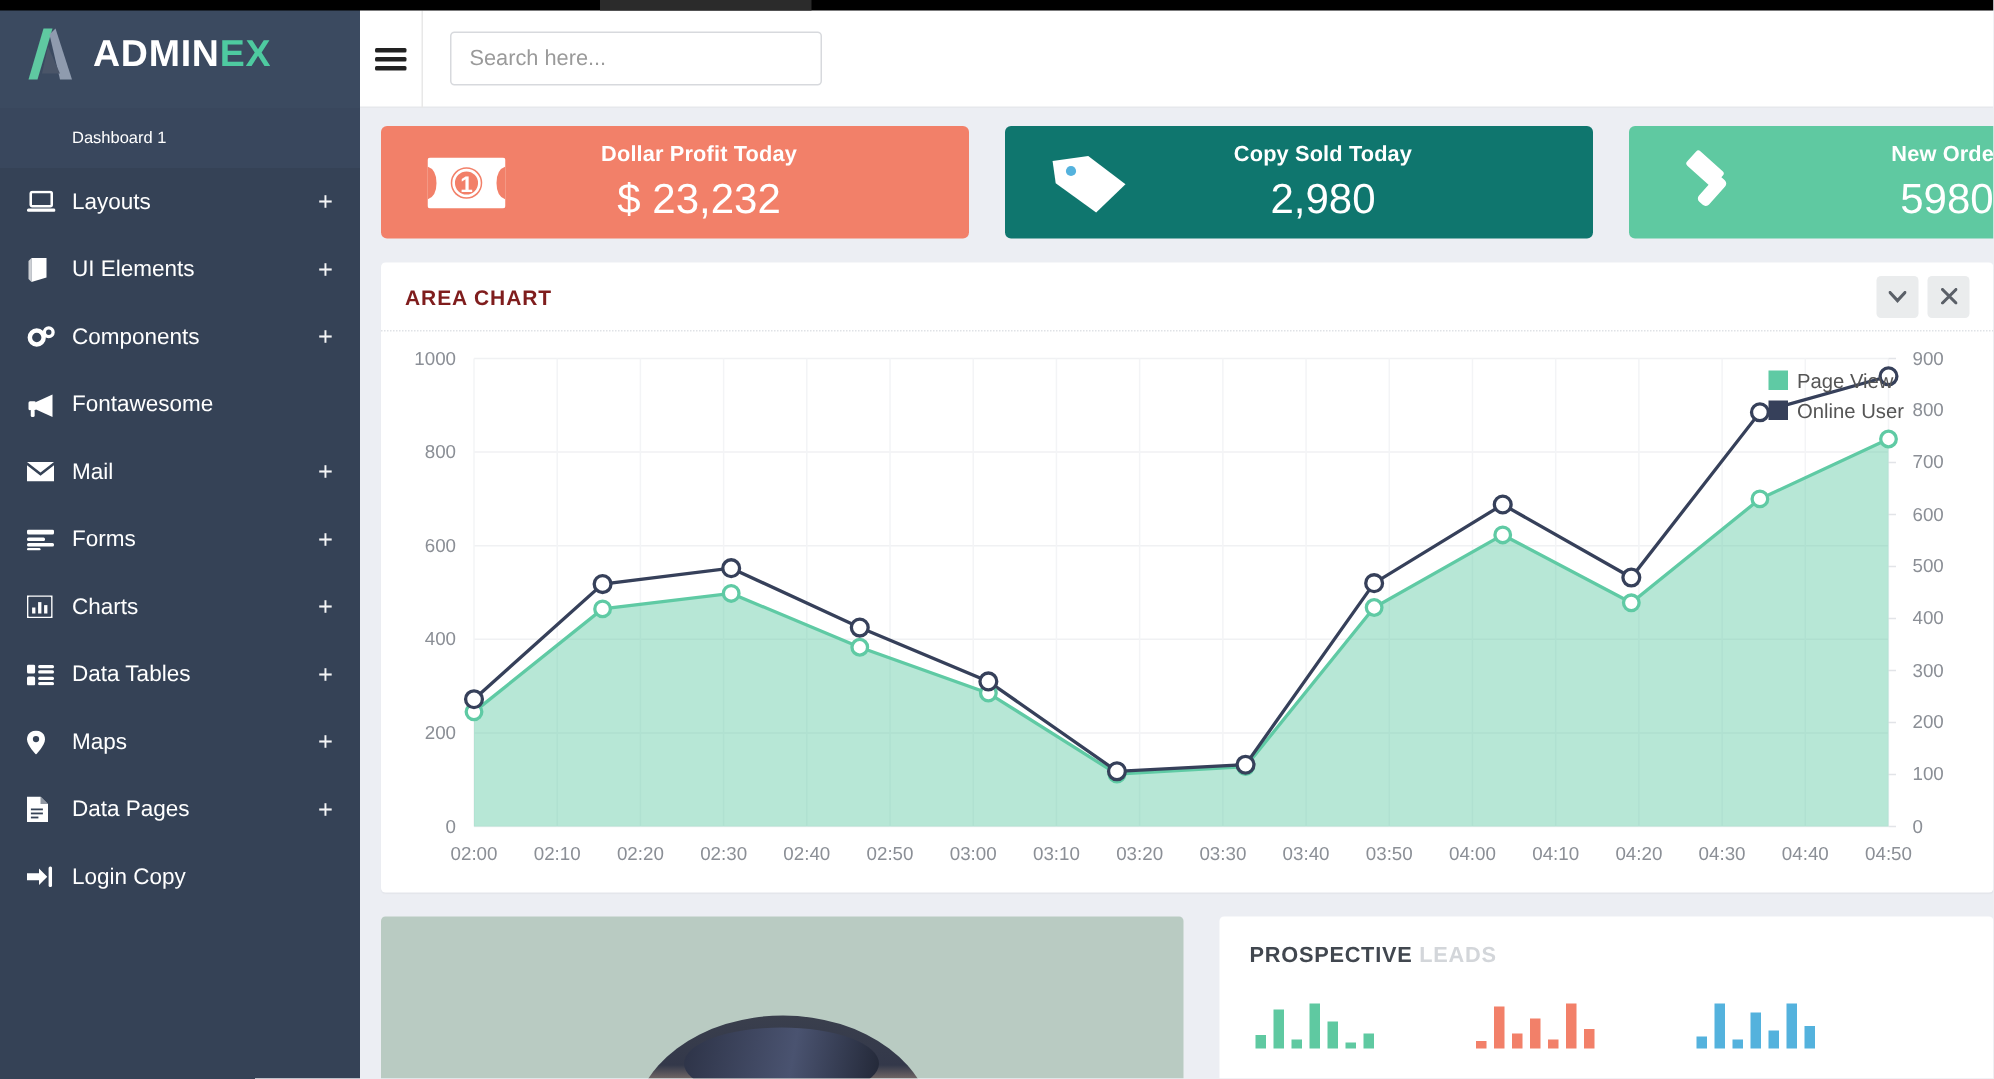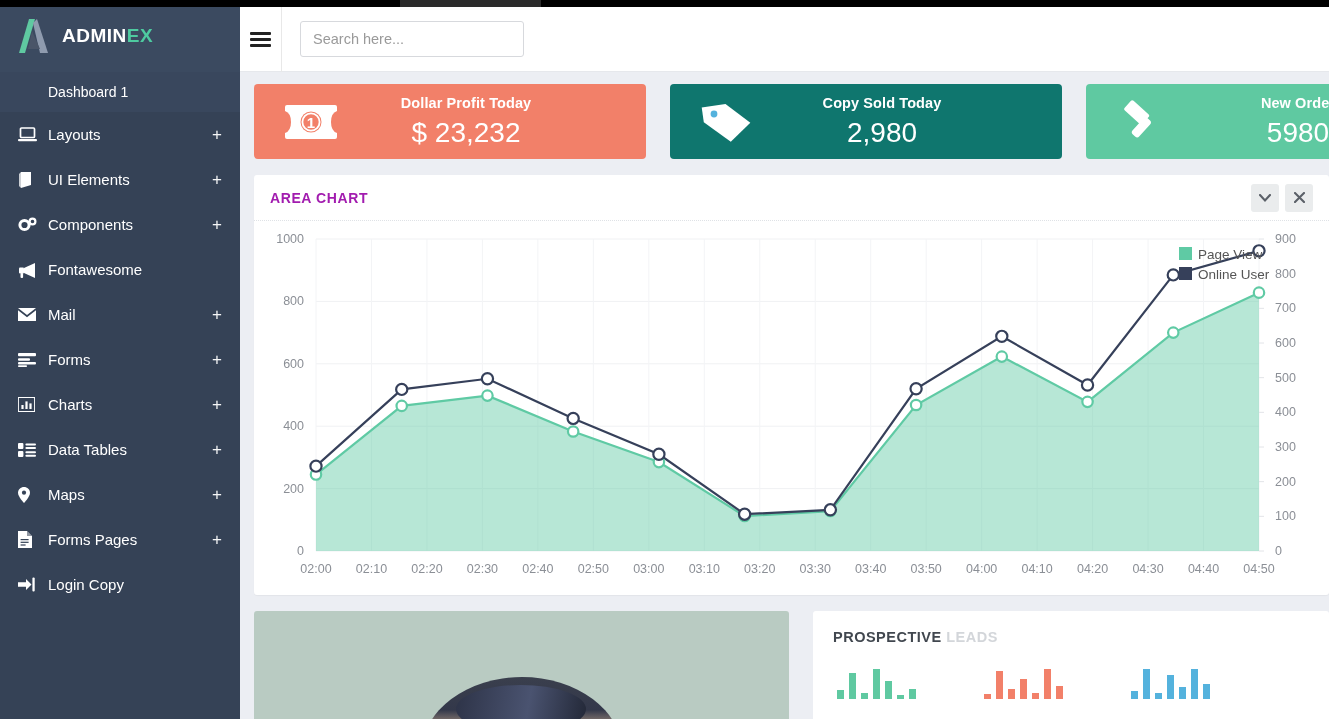--- a/index.html
+++ b/index.html
@@ -28,21 +28,21 @@
   .sidebar {
     position: absolute; top: 0; left: 0; width: 240px; height: 719px;
     background: #354256;
     overflow: hidden;
   }
   .brand {
     height: 72px; display: flex; align-items: center; gap: 10px;
     padding-left: 18px; background: #3b4a60;
   }
   .brand-logo { width: 34px; height: 38px; position: relative; flex: none; }
-  .brand-text { font-size: 19px; font-weight: bold; letter-spacing: .5px; }
+  .brand-text { font-size: 25px; font-weight: bold; letter-spacing: .5px; }
   .brand-text .w { color: #ffffff; }
   .brand-text .g { color: #4ecaa0; }
 
   .nav { padding: 0; }
   .nav-item {
     display: flex; align-items: center;
     height: 45px; padding: 0 18px 0 18px;
     color: #ffffff; cursor: pointer; position: relative;
     font-size: 15px;
   }
@@ -55,41 +55,41 @@
   .nav-item .nlabel { flex: 1; padding-left: 4px; white-space: nowrap; }
   .nav-item .nplus {
     font-size: 17px; line-height: 1; color: #ffffff; font-weight: 400;
     opacity: .95;
   }
   .nav-item.active-parent .nplus { color: #4ecaa0; }
 
   .subnav { background: #39475d; }
   .subnav .sub-item {
     height: 40px; display: flex; align-items: center;
-    padding-left: 48px; color: #ffffff; font-size: 14px; cursor: pointer;
+    padding-left: 48px; color: #ffffff; font-size: 11px; cursor: pointer;
   }
   .subnav .sub-item.sel { background: #2c394c; color: #4ecaa0; }
 
   
   .topbar {
     position: absolute; top: 7px; left: 240px; width: 1089px; height: 65px;
     background: #ffffff; display: flex; align-items: center;
     border-bottom: 1px solid #e6e8ec;
   }
   .hamburger {
     width: 42px; height: 65px; display: flex; align-items: center;
     justify-content: center; cursor: pointer;
     border-right: 1px solid #e8e8e8; margin-right: 18px;
   }
   .hamburger .bars { width: 21px; }
   .hamburger .bars i {
     display: block; height: 3px; background: #222; margin: 3px 0; border-radius: 1px;
   }
   .search-input {
-    width: 224px; height: 36px; border: 1px solid #d7d9dd; border-radius: 3px;
+    width: 248px; height: 36px; border: 1px solid #d7d9dd; border-radius: 3px;
     padding: 0 12px; font-size: 14.5px; color: #555; outline: none;
     font-family: "Liberation Sans", sans-serif; background: #fff;
   }
   .search-input::placeholder { color: #9a9a9a; }
 
   
   .content {
     position: absolute; top: 72px; left: 240px; width: 1089px; height: 647px;
     background: #eceef3; padding: 12px 0 0 14px; overflow: hidden;
   }
@@ -110,21 +110,21 @@
   
   .panel {
     background: #fff; border-radius: 3px; margin-top: 16px;
     box-shadow: 0 1px 1px rgba(0,0,0,.04);
   }
   .panel-head {
     height: 46px; display: flex; align-items: center; padding: 0 16px;
     border-bottom: 1px dotted #dfe2e6;
   }
   .panel-title {
-    font-size: 14px; font-weight: bold; color: #a21caf;
+    font-size: 14px; font-weight: bold; color: #7f1d1d;
     letter-spacing: .6px; flex: 1;
   }
   .panel-btns { display: flex; gap: 6px; }
   .pbtn {
     width: 28px; height: 28px; background: #eaeced; border-radius: 3px;
     display: flex; align-items: center; justify-content: center;
     color: #5b6068; cursor: pointer; font-size: 13px;
   }
 
   
@@ -304,21 +304,21 @@
       <div class="nav-item">
         <span class="nico">
           <svg width="14" height="17" viewBox="0 0 14 17" fill="currentColor">
             <path d="M0 0 L9 0 L14 5 L14 17 L0 17 Z"></path>
             <path d="M9 0 L14 5 L9 5 Z" fill="#354256" opacity=".55"></path>
             <rect x="2.6" y="8" width="8" height="1.2" fill="#354256"></rect>
             <rect x="2.6" y="10.7" width="8" height="1.2" fill="#354256"></rect>
             <rect x="2.6" y="13.4" width="5" height="1.2" fill="#354256"></rect>
           </svg>
         </span>
-        <span class="nlabel">Forms Pages</span>
+        <span class="nlabel">Data Pages</span>
         <span class="nplus">+</span>
       </div>
 
       <div class="nav-item">
         <span class="nico">
           <svg width="17" height="15" viewBox="0 0 17 15" fill="currentColor">
             <path d="M0 5.2 L8 5.2 L8 2 L13.5 7.5 L8 13 L8 9.8 L0 9.8 Z"></path>
             <rect x="14.4" y="0.6" width="2.3" height="13.8" rx="1"></rect>
           </svg>
         </span>

